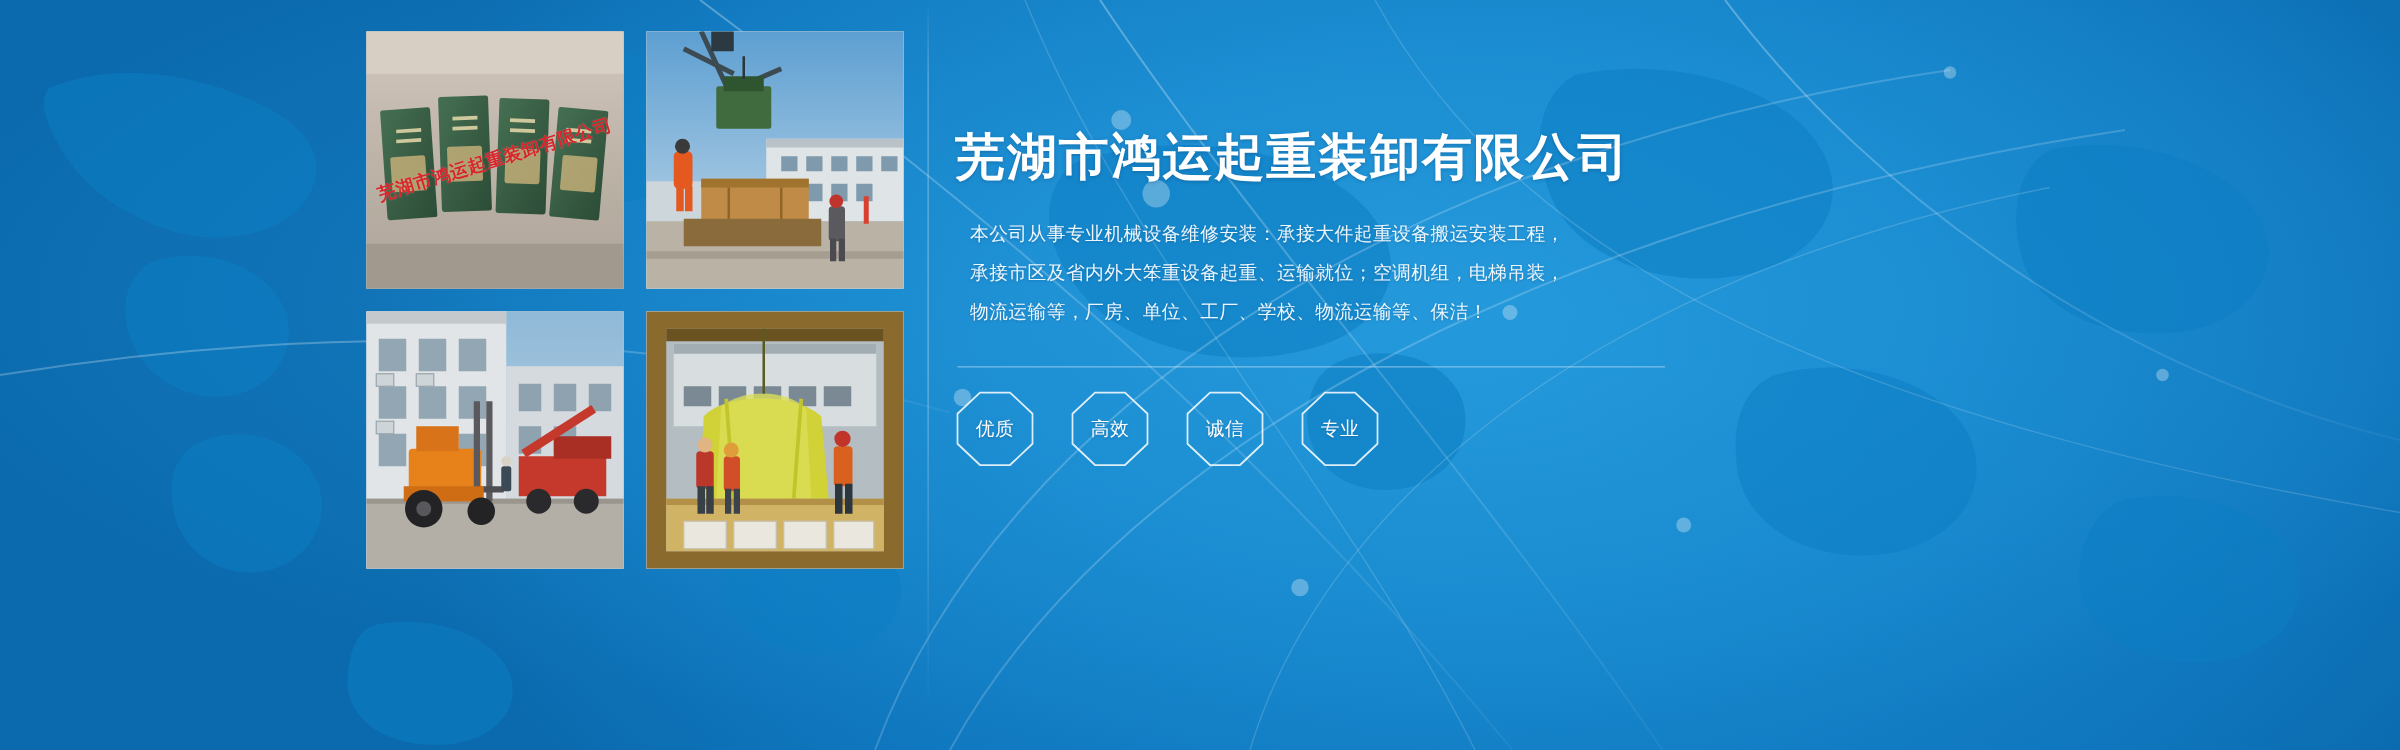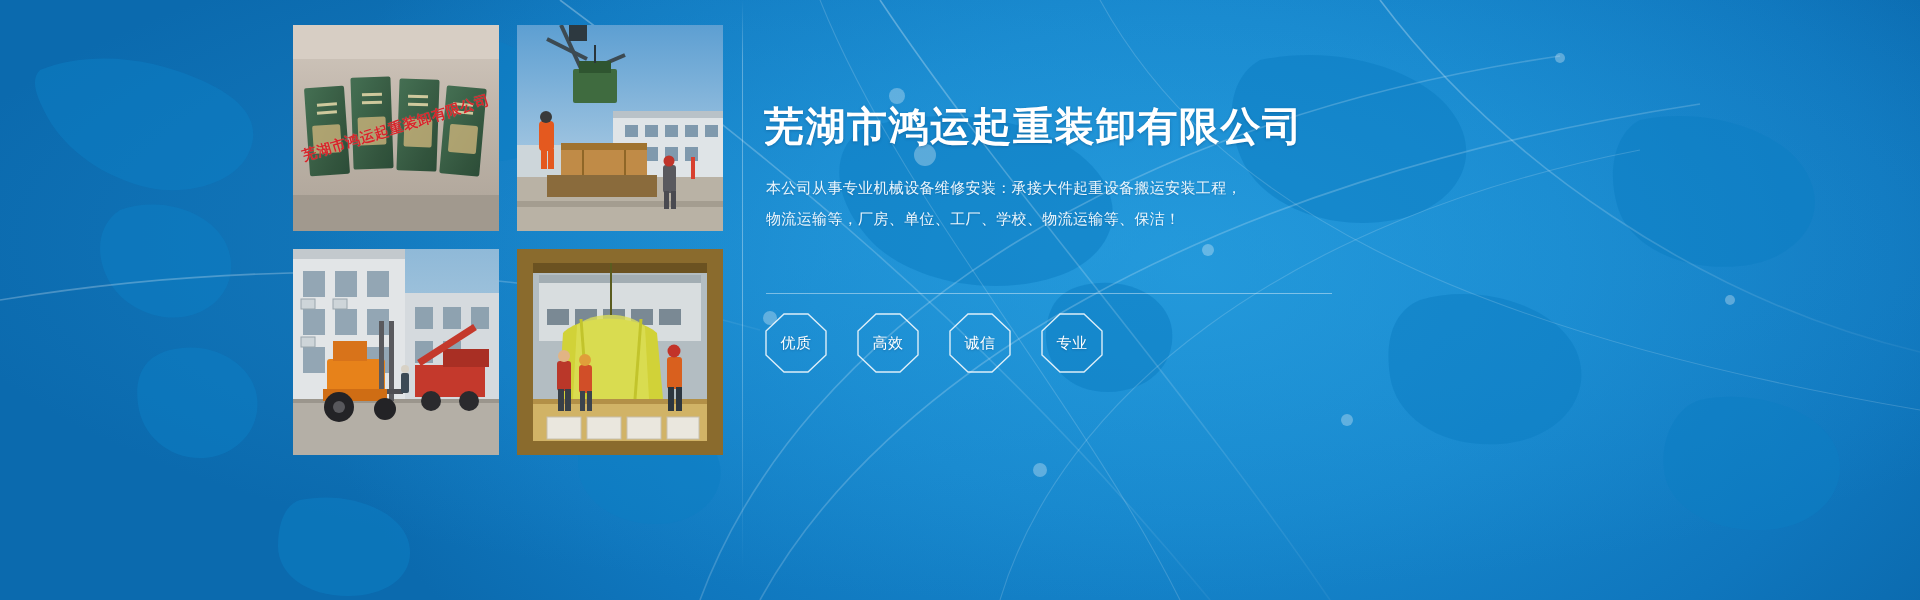--- a/index.html
+++ b/index.html
@@ -61,21 +61,21 @@
 
   .title {
     position:absolute; left:0; top:104px;
     font-size:40px; font-weight:bold; color:#ffffff;
     letter-spacing:1.5px;
     line-height:1.1;
     text-shadow:0 1px 3px rgba(0,40,80,.28);
     white-space:nowrap;
   }
 
-  .desc { position:absolute; left:2px; top:172px; width:560px; }
+  .desc { position:absolute; left:12px; top:172px; width:560px; }
   .desc-line {
     font-size:15px; color:#ecf6fd;
     line-height:31px;
     letter-spacing:.35px;
     white-space:nowrap;
     text-shadow:0 1px 2px rgba(0,40,80,.22);
   }
 
   .hr {
     position:absolute; left:2px; top:293px;
@@ -403,20 +403,21 @@
   </div>
 
   <div class="v-divider"></div>
 
   <div class="content">
 
     <h1 class="title">芜湖市鸿运起重装卸有限公司</h1>
 
     <div class="desc">
       <div class="desc-line">本公司从事专业机械设备维修安装：承接大件起重设备搬运安装工程，</div>
+      <div class="desc-line">承接市区及省内外大笨重设备起重、运输就位；空调机组，电梯吊装，</div>
       <div class="desc-line">物流运输等，厂房、单位、工厂、学校、物流运输等、保洁！</div>
     </div>
 
     <div class="hr"></div>
 
     <div class="badges">
 
       <div class="badge">
         <svg class="oct" viewBox="0 0 64 62">
           <polygon points="20,2 44,2 62,19 62,43 44,60 20,60 2,43 2,19" fill="none" stroke="#ffffff" stroke-opacity="0.85" stroke-width="1.4"></polygon>

